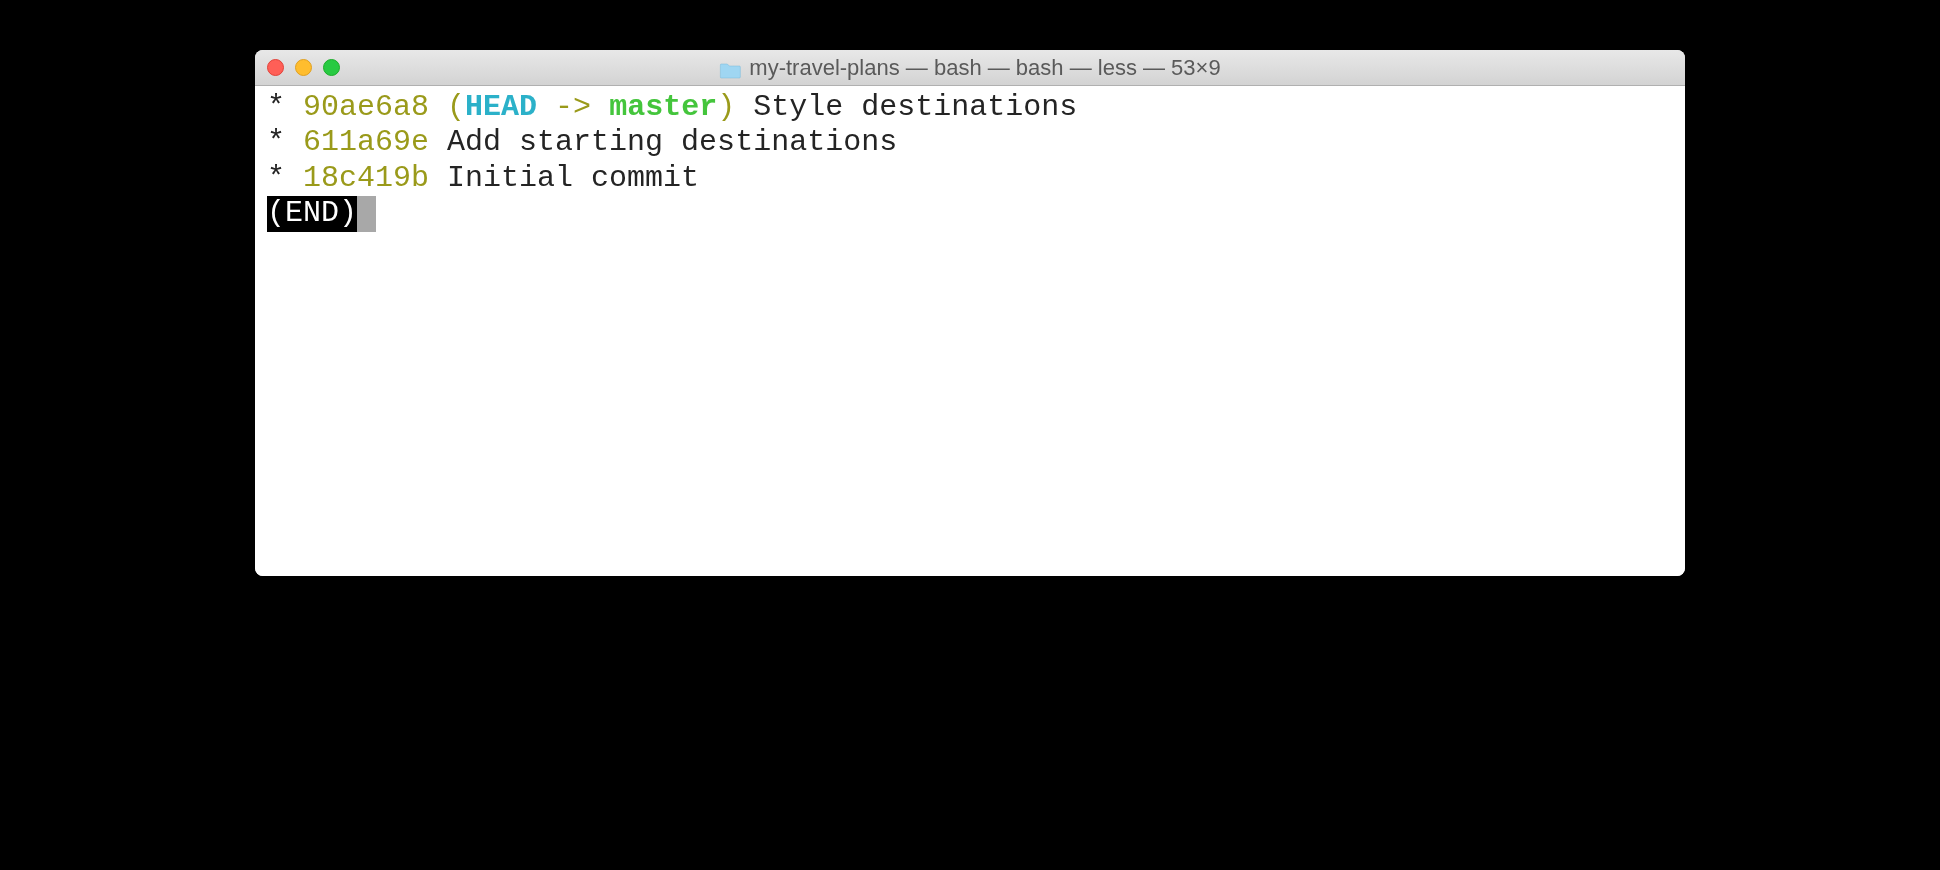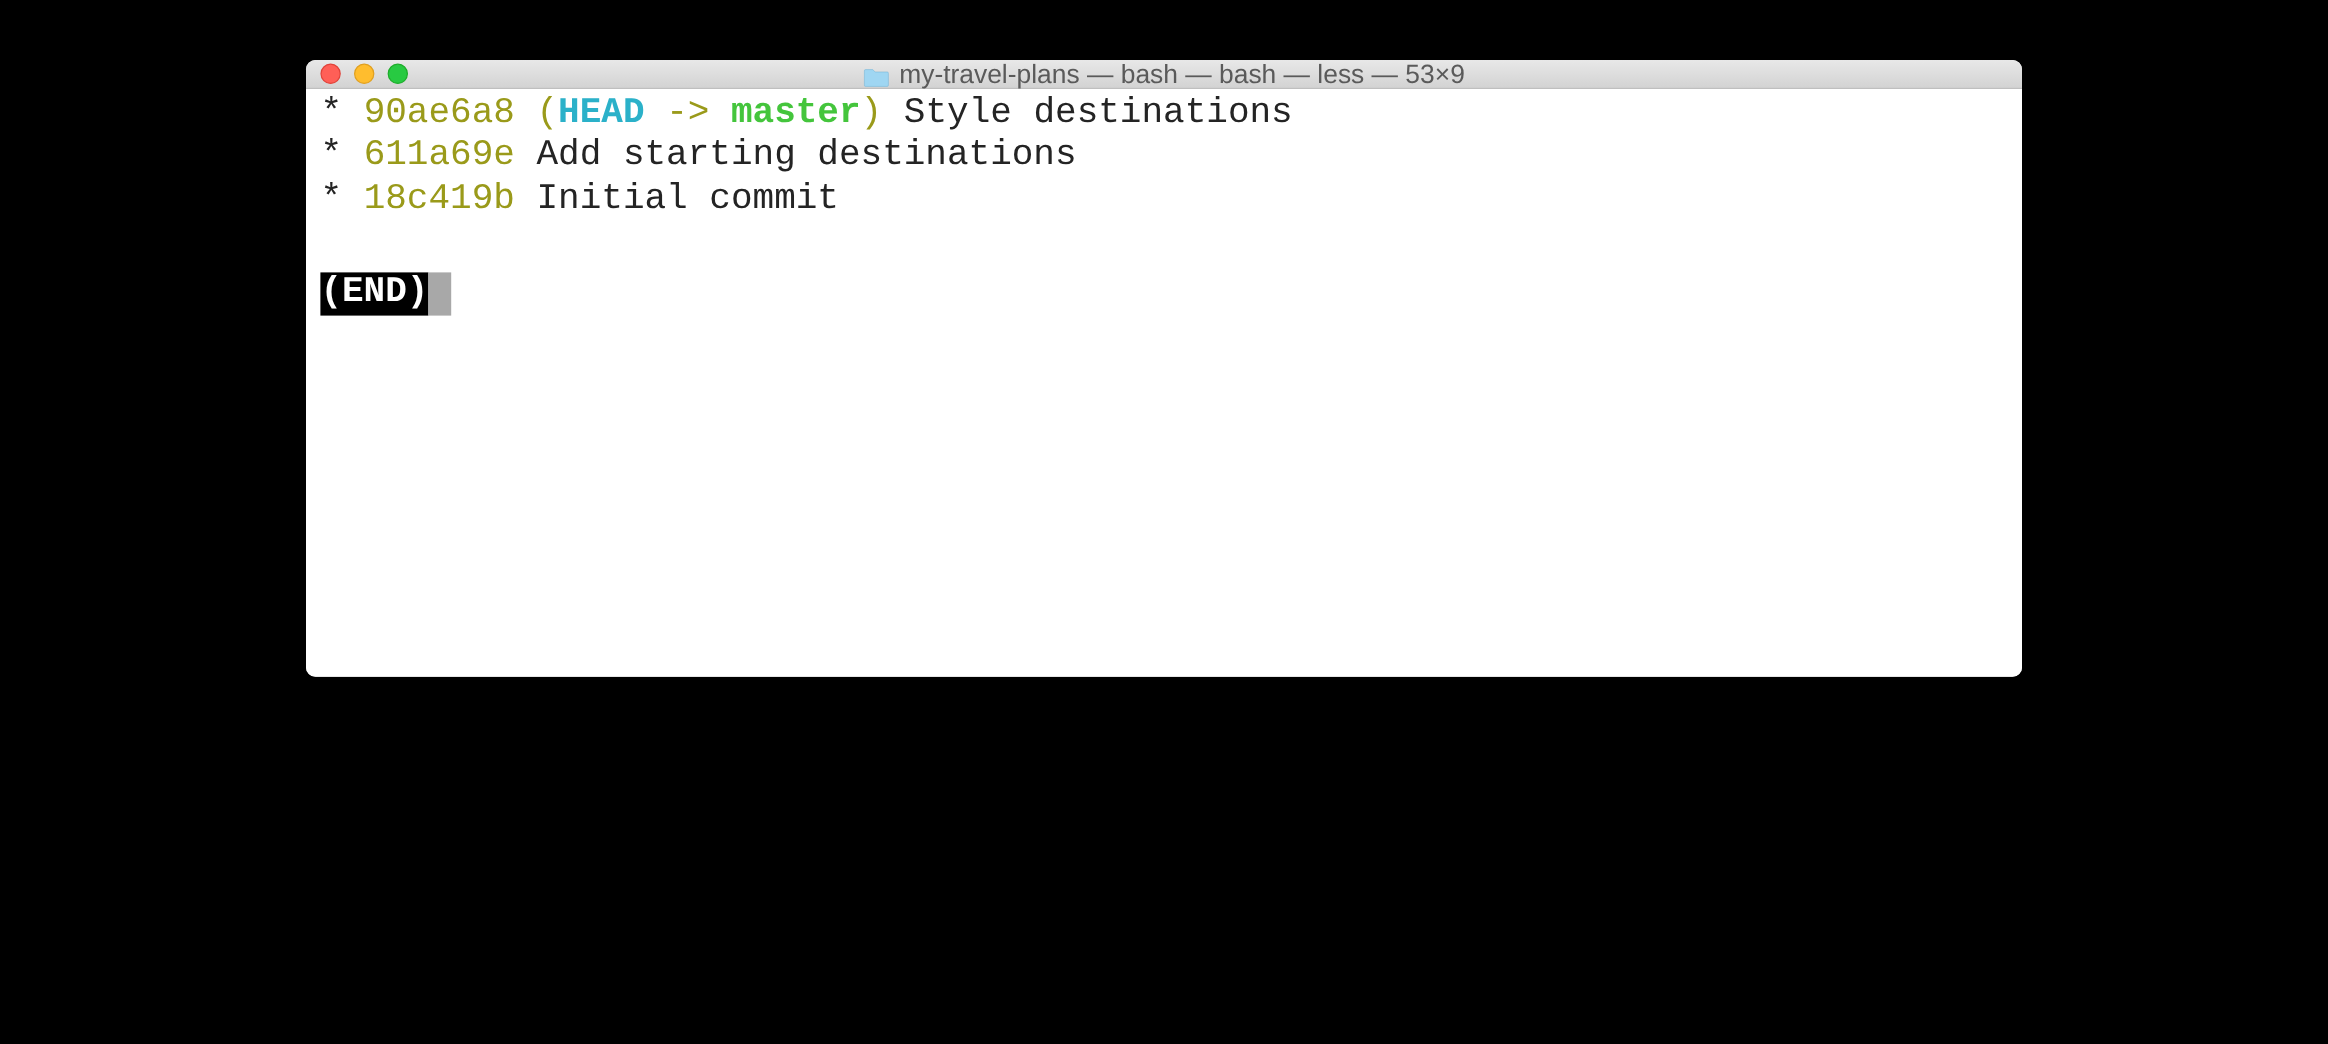--- a/index.html
+++ b/index.html
@@ -17,21 +17,21 @@
       padding-top: 50px;
     }
     .window {
       width: 1430px;
       background: #ffffff;
       border-radius: 8px;
       overflow: hidden;
       box-shadow: 0 20px 60px rgba(0,0,0,0.5);
     }
     .titlebar {
-      height: 24px;
+      height: 36px;
       background: linear-gradient(to bottom, #e8e8e8, #d3d3d3);
       border-bottom: 1px solid #b0b0b0;
       display: flex;
       align-items: center;
       padding: 0 12px;
       position: relative;
     }
     .traffic-lights {
       display: flex;
       gap: 11px;
@@ -77,22 +77,21 @@
     .bullet, .msg { color: #242424; }
     .hash { color: #9a9a1a; }
     .paren { color: #9a9a1a; }
     .head-ref { color: #2bb1c9; font-weight: bold; }
     .arrow { color: #9a9a1a; }
     .branch { color: #44c53c; font-weight: bold; }
     .end-marker {
       display: inline-block;
       background: #000000;
       color: #ffffff;
-      font-weight: 700;
-      margin-top: 43px;
+      font-weight: 400;
     }
     .cursor-block {
       display: inline-block;
       width: 0.62em;
       background: #a8a8a8;
     }
   </style>
 </head>
 <body>
 

